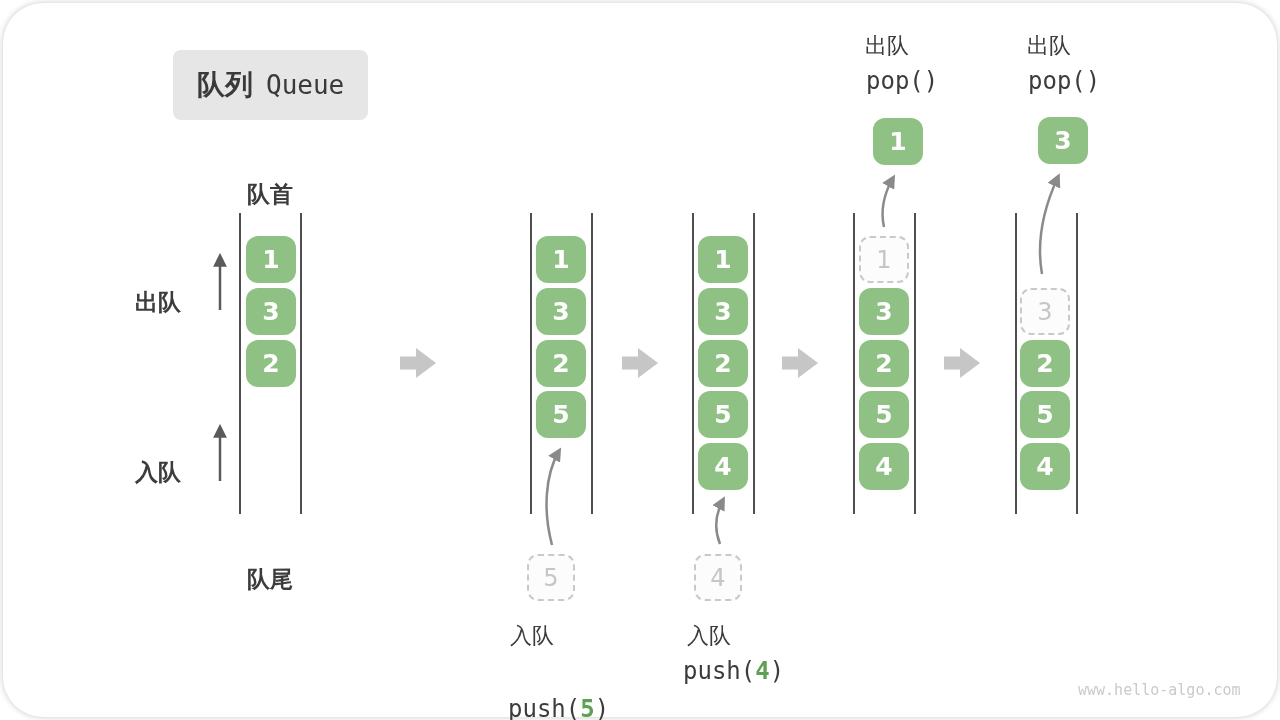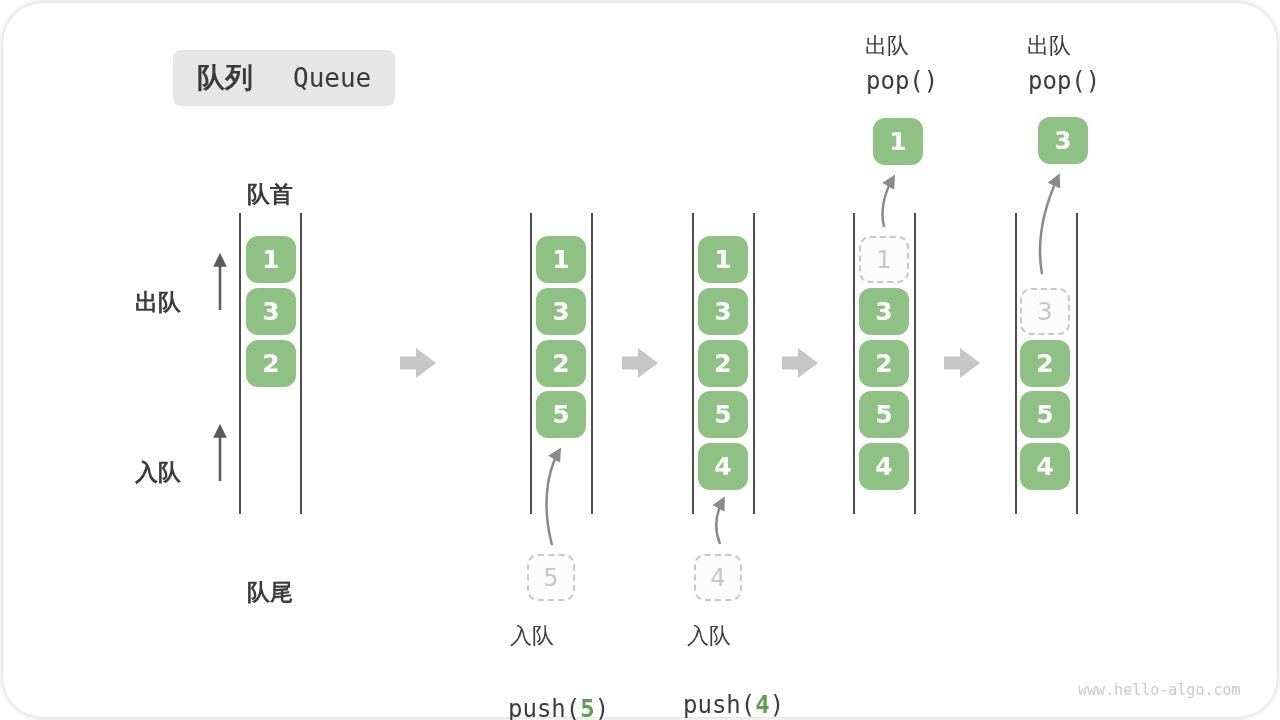--- a/index.html
+++ b/index.html
@@ -1,24 +1,24 @@
 <!DOCTYPE html>
 <html><head>
 <meta charset="utf-8">
 <style>
   html,body{margin:0;padding:0;background:#ffffff;}
   body{width:1280px;height:720px;position:relative;overflow:hidden;
        font-family:"Liberation Sans",sans-serif;}
   .card{position:absolute;left:3px;top:3px;width:1274px;height:714px;
         background:#fff;border-radius:40px;box-shadow:0 0 6px rgba(0,0,0,.22);}
 
-  .title-box{position:absolute;left:170px;top:47px;height:56px;background:#e6e6e6;
+  .title-box{position:absolute;left:170px;top:47px;height:70px;background:#e6e6e6;
              border-radius:8px;display:flex;align-items:center;padding:0 24px;gap:13px;}
   .title-zh{font-weight:700;font-size:28px;color:#3a3a3a;}
-  .title-en{font-family:"DejaVu Sans Mono",monospace;font-size:26px;color:#3a3a3a;margin-left:27px;}
+  .title-en{font-family:"DejaVu Sans Mono",monospace;font-size:26px;color:#3a3a3a;}
 
   .cn{position:absolute;color:#3c3c3c;font-size:23px;margin-top:20px;}
   .bold{font-weight:700;}
 
   .vline{position:absolute;top:210px;width:2px;height:301px;background:#4f4f4f;}
 
   .qbox{position:absolute;width:50px;height:47px;border-radius:12px;background:#8fc184;
         color:#fff;font-family:"DejaVu Sans",sans-serif;font-weight:700;font-size:25px;
         display:flex;align-items:center;justify-content:center;}
   .ghost{position:absolute;width:50px;height:47px;border-radius:11px;
@@ -41,21 +41,21 @@
 <body>
 
 <div class="card">
 
   <div class="title-box">
     <span class="title-zh">队列</span>
     <span class="title-en">Queue</span>
   </div>
 
   <div class="cn bold" style="left:244px;top:156px;">队首</div>
-  <div class="cn bold" style="left:244px;top:554px;text-align:right;">队尾</div>
+  <div class="cn bold" style="left:244px;top:541px;text-align:right;">队尾</div>
   <div class="cn bold" style="left:132px;top:264px;">出队</div>
   <div class="cn bold" style="left:132px;top:434px;">入队</div>
 
   <div class="vline" style="left:236px"></div>
   <div class="vline" style="left:297px"></div>
   <div class="vline" style="left:527px"></div>
   <div class="vline" style="left:588px"></div>
   <div class="vline" style="left:689px"></div>
   <div class="vline" style="left:750px"></div>
   <div class="vline" style="left:850px"></div>
@@ -75,21 +75,21 @@
   <div class="op-name" style="left:507px;top:618px">入队</div>
   <div class="op-code" style="left:505px;top:692px"><span>push(</span><span class="arg">5</span><span>)</span></div>
 
   <div class="qbox" style="left:695px;top:233px">1</div>
   <div class="qbox" style="left:695px;top:285px">3</div>
   <div class="qbox" style="left:695px;top:337px">2</div>
   <div class="qbox" style="left:695px;top:388px">5</div>
   <div class="qbox" style="left:695px;top:440px">4</div>
   <div class="ghost below" style="left:691px;top:551px">4</div>
   <div class="op-name" style="left:684px;top:618px">入队</div>
-  <div class="op-code" style="left:680px;top:688px"><span>push(</span><span class="arg">4</span><span>)</span></div>
+  <div class="op-code" style="left:680px;top:654px"><span>push(</span><span class="arg">4</span><span>)</span></div>
 
   <div class="op-name" style="left:862px;top:28px">出队</div>
   <div class="op-code" style="left:863px;top:64px">pop()</div>
   <div class="qbox" style="left:870px;top:115px">1</div>
   <div class="ghost" style="left:856px;top:233px">1</div>
   <div class="qbox" style="left:856px;top:285px">3</div>
   <div class="qbox" style="left:856px;top:337px">2</div>
   <div class="qbox" style="left:856px;top:388px">5</div>
   <div class="qbox" style="left:856px;top:440px">4</div>
 

